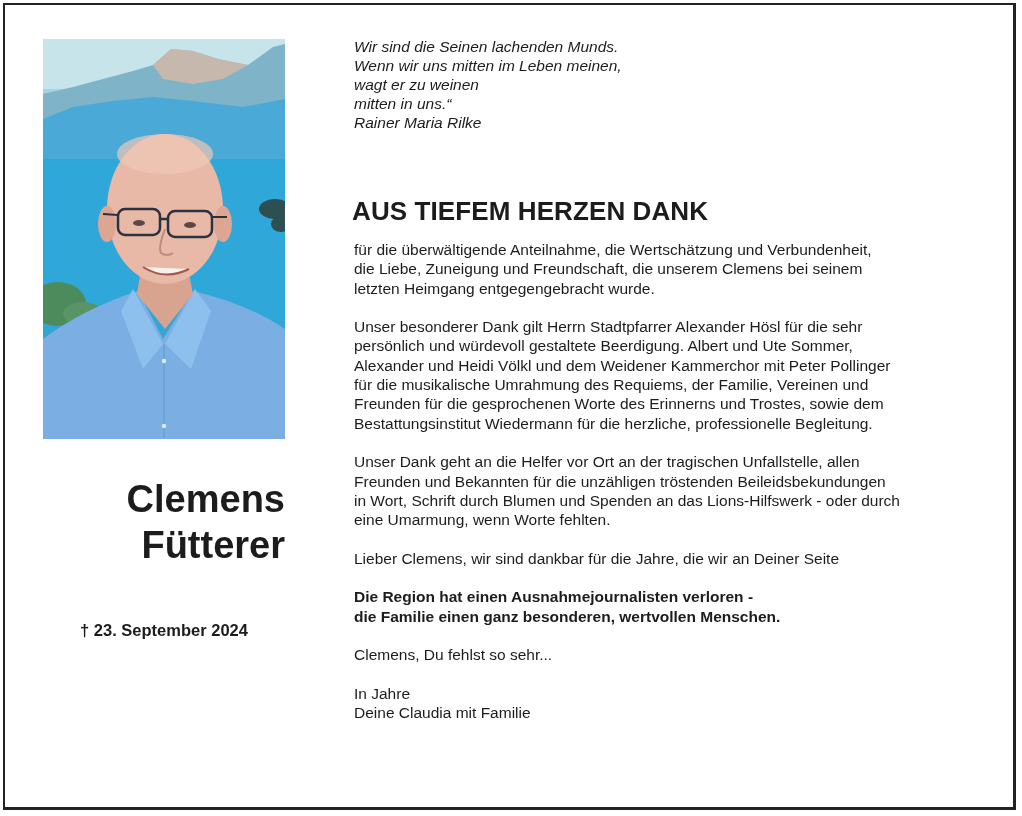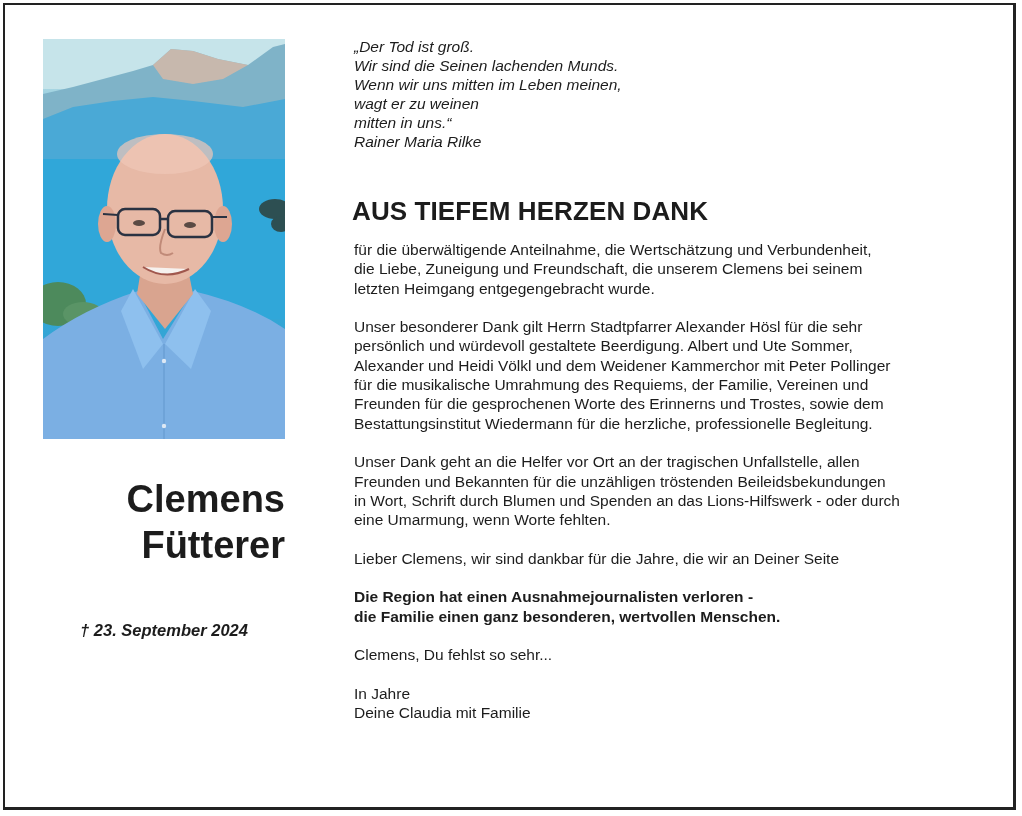--- a/index.html
+++ b/index.html
@@ -16,21 +16,21 @@
     }
     .photo svg { position: absolute; left: 0; top: 0; }
     .name {
       position: absolute; left: 43px; width: 242px; top: 476px;
       font-family: "Liberation Sans", sans-serif; font-weight: bold;
       font-size: 38px; line-height: 46px; color: #1c1c1c; text-align: right;
     }
     .date {
       position: absolute; left: 43px; width: 242px; top: 621px;
       font-family: "Liberation Sans", sans-serif; font-weight: bold;
-      font-size: 16.5px; color: #1c1c1c; text-align: center; font-style: italic;
+      font-size: 16.5px; color: #1c1c1c; text-align: center;
     }
     .quote {
       position: absolute; left: 354px; top: 37px; width: 310px;
       font-family: "Liberation Sans", sans-serif; font-style: italic;
       font-size: 15.5px; line-height: 19px; color: #1c1c1c;
     }
     .quote-line { display: block; white-space: nowrap; }
     .quote-author { display: block; text-align: left; width: 294px; margin-top: 0px; }
     .headline {
       position: absolute; left: 352px; top: 196px;
@@ -96,21 +96,20 @@
 </div>
 
 <div class="name">
   <div>Clemens</div>
   <div>Fütterer</div>
 </div>
 
 <div class="date">† 23. September 2024</div>
 
 <div class="quote">
-  <span class="quote-line">„Der Tod ist groß.</span>
   <span class="quote-line">Wir sind die Seinen lachenden Munds.</span>
   <span class="quote-line">Wenn wir uns mitten im Leben meinen,</span>
   <span class="quote-line">wagt er zu weinen</span>
   <span class="quote-line">mitten in uns.“</span>
   <span class="quote-author">Rainer Maria Rilke</span>
 </div>
 
 <div class="headline">AUS TIEFEM HERZEN DANK</div>
 
 <div class="body">

